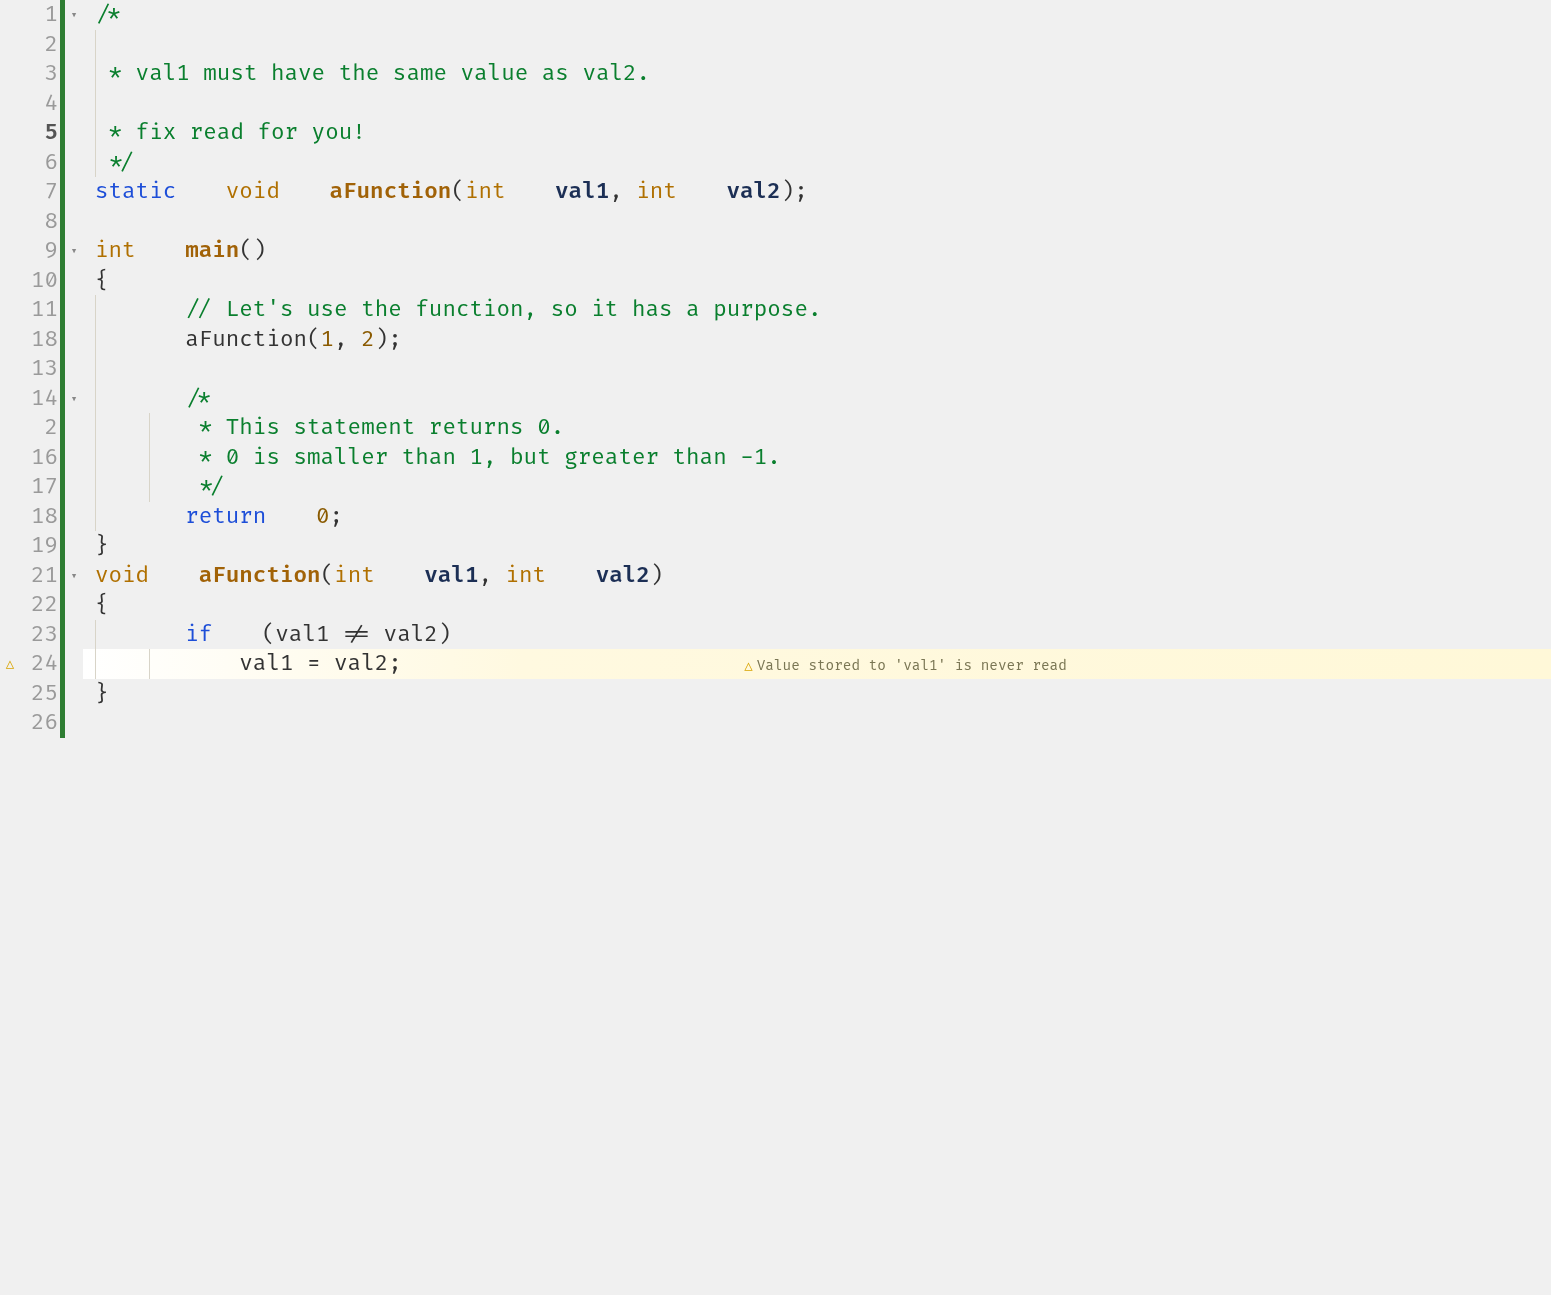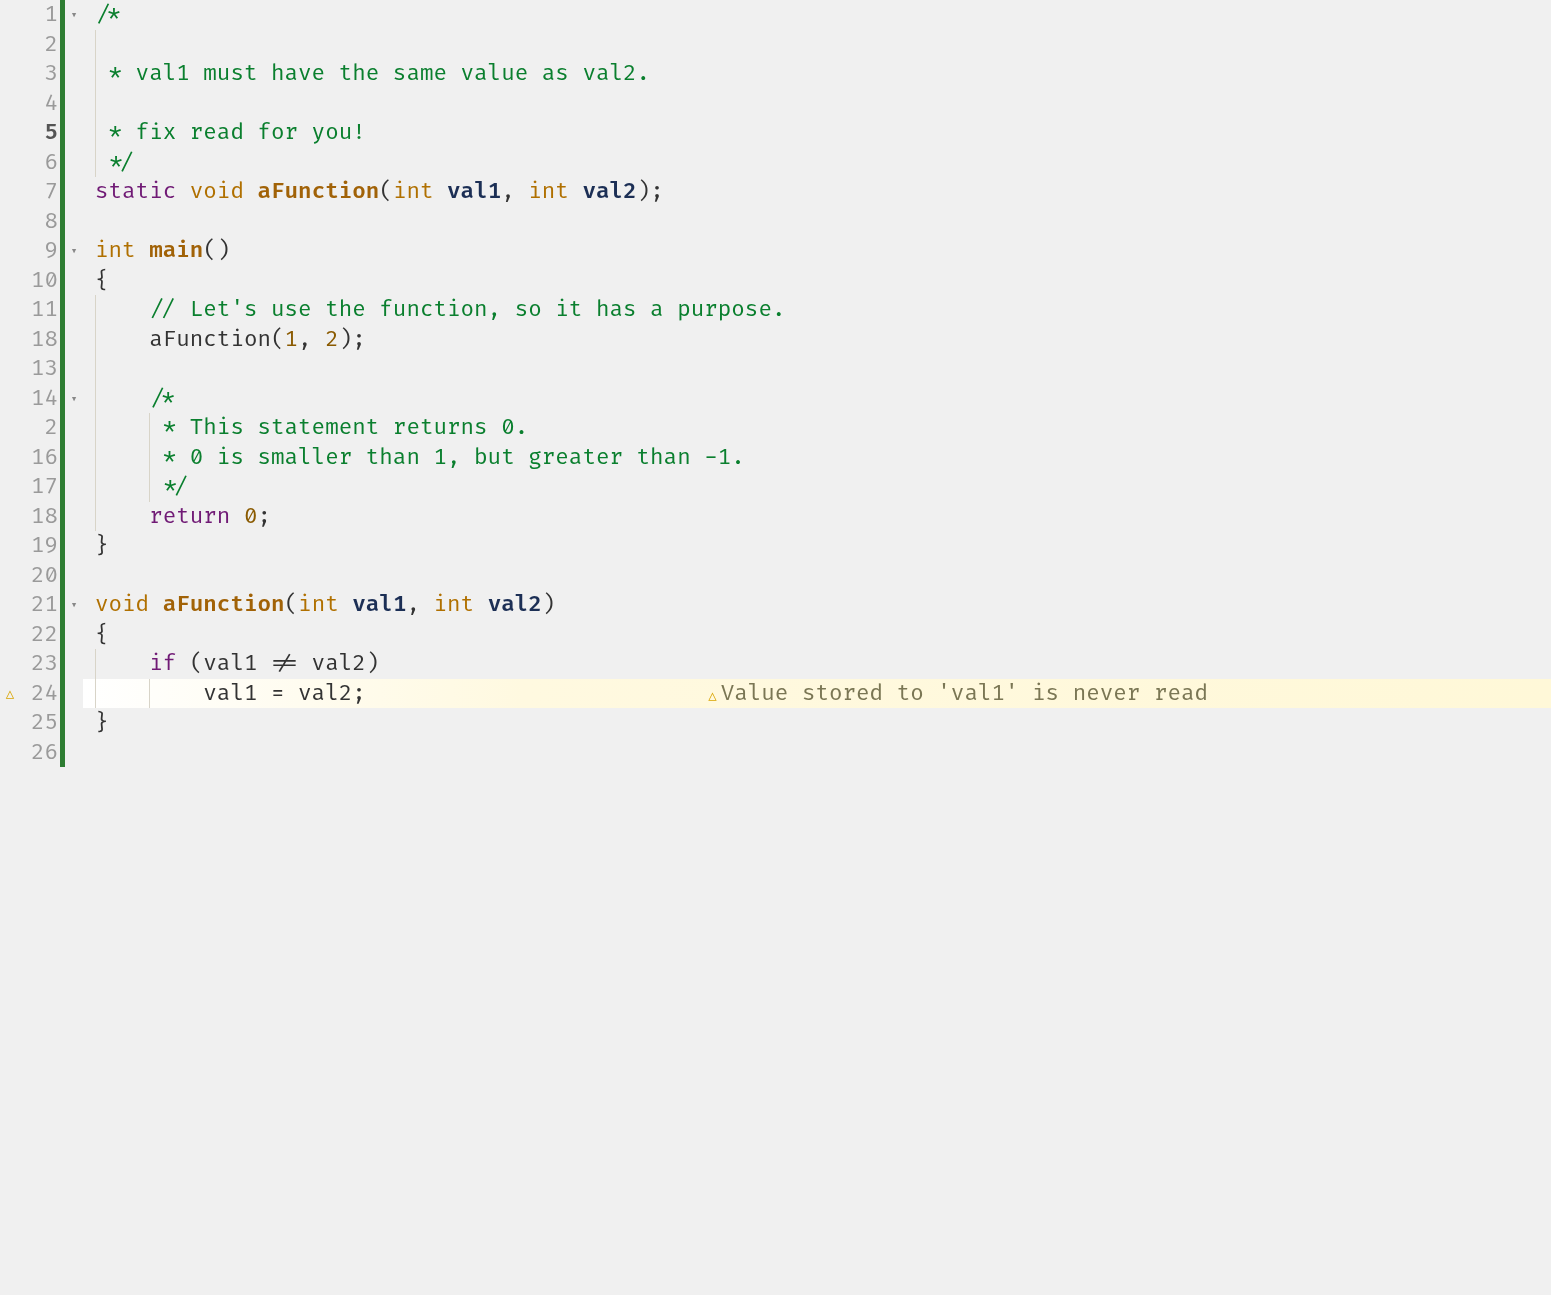--- a/index.html
+++ b/index.html
@@ -70,35 +70,35 @@
     background: linear-gradient(to right, #ffffff 0%, #fff9e0 30%, #fff8d8 100%);
   }
   .indent-guide {
     position: absolute;
     top: 0; bottom: 0;
     width: 1px;
     background: #d8d4c8;
   }
   
   .c-comment   { color: #0a7f2e; }
-  .c-keyword   { color: #701a75; }
+  .c-keyword   { color: #1d4ed8; }
   .c-type      { color: #b07000; text-align: right; }
   .c-funcname  { color: #a16207; font-weight: 600; }
   .c-param     { color: #1c2f55; font-weight: 600; }
   .c-punct     { color: #333; }
   .c-number    { color: #8a5a00; }
-  .c-plain     { color: #333; }
+  .c-plain     { color: #333; padding-left: 36px; }
   .inline-warn-icon {
     color: #d9a400;
     font-size: 14px;
     padding: 0 4px;
   }
   .inline-warn-text {
     color: #7a7654;
-    font-size: 22px;
+    font-size: 14px;
   }
   .code-content { position: relative; z-index: 1; }
 </style>
 </head>
 <body>
 
 <div class="editor" id="editor-root">
     <div class="line">
       <div class="gutter-markers"></div>
       <div class="gutter-lineno">1</div>
@@ -227,27 +227,20 @@
     </div>
     <div class="line">
       <div class="gutter-markers"></div>
       <div class="gutter-lineno">19</div>
       <div class="gutter-change"></div>
       <div class="gutter-fold"></div>
       <div class="code-area"><span class="code-content"><span class="c-punct">}</span></span></div>
     </div>
     <div class="line">
       <div class="gutter-markers"></div>
-      <div class="gutter-lineno">20</div>
-      <div class="gutter-change"></div>
-      <div class="gutter-fold"></div>
-      <div class="code-area"><span class="code-content"><span class="c-plain"></span></span></div>
-    </div>
-    <div class="line">
-      <div class="gutter-markers"></div>
       <div class="gutter-lineno">21</div>
       <div class="gutter-change"></div>
       <div class="gutter-fold"><span class="fold-marker">▾</span></div>
       <div class="code-area"><span class="code-content"><span class="c-type">void</span><span class="c-plain"> </span><span class="c-funcname">aFunction</span><span class="c-punct">(</span><span class="c-type">int</span><span class="c-plain"> </span><span class="c-param">val1</span><span class="c-punct">, </span><span class="c-type">int</span><span class="c-plain"> </span><span class="c-param">val2</span><span class="c-punct">)</span></span></div>
     </div>
     <div class="line">
       <div class="gutter-markers"></div>
       <div class="gutter-lineno">22</div>
       <div class="gutter-change"></div>
       <div class="gutter-fold"></div>

